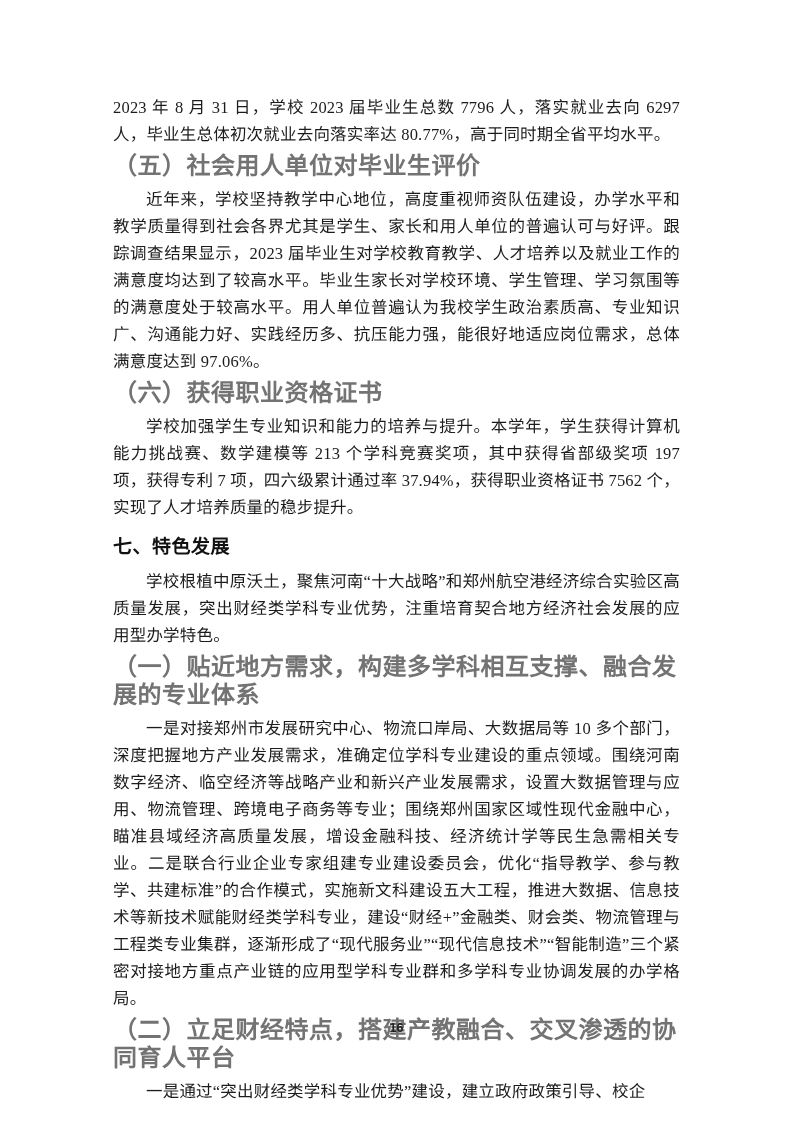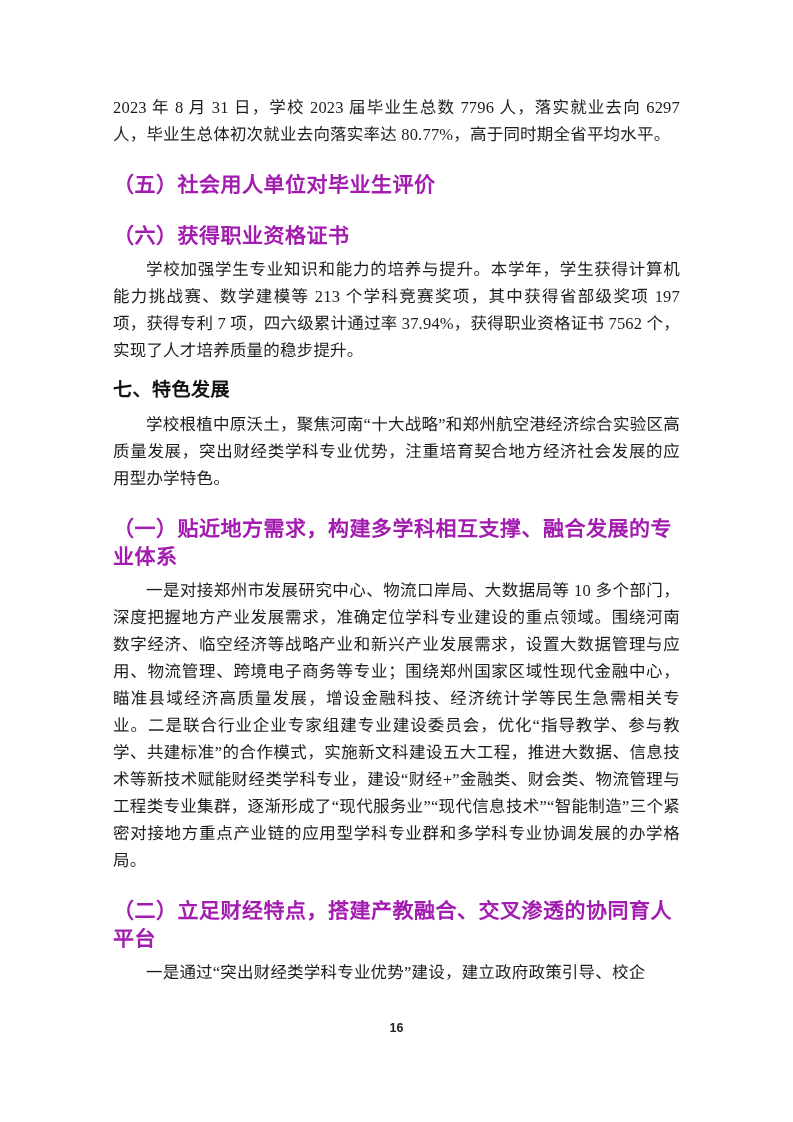--- a/index.html
+++ b/index.html
@@ -37,25 +37,25 @@
     font-family: Liberation Serif, serif;
     font-size: 19px;
     line-height: 30px;
     font-weight: 700;
     margin: 11px 0 6px 0;
     color: #111111;
     letter-spacing: 0.5px;
   }
   h2.sec {
     font-family: "Liberation Sans", "DejaVu Sans", sans-serif;
-    font-size: 21px;
+    font-size: 24px;
     line-height: 28px;
     font-weight: 700;
-    margin: 23px 0 6px 0;
-    color: #a21caf;
+    margin: 4px 0 6px 0;
+    color: #737373;
     letter-spacing: 0.5px;
   }
   .pagenum {
     position: absolute;
     left: 0;
     right: 0;
     top: 1021px;
     text-align: center;
     font-family: "Liberation Sans", "DejaVu Sans", sans-serif;
     font-size: 12.5px;
@@ -66,20 +66,21 @@
 </head>
 <body>
 
 <div class="page">
   <div class="content">
 
     <p class="body">2023 年 8 月 31 日，学校 2023 届毕业生总数 7796 人，落实就业去向 6297 人，毕业生总体初次就业去向落实率达 80.77%，高于同时期全省平均水平。</p>
 
     <h2 class="sec">（五）社会用人单位对毕业生评价</h2>
 
+    <p class="body indent">近年来，学校坚持教学中心地位，高度重视师资队伍建设，办学水平和教学质量得到社会各界尤其是学生、家长和用人单位的普遍认可与好评。跟踪调查结果显示，2023 届毕业生对学校教育教学、人才培养以及就业工作的满意度均达到了较高水平。毕业生家长对学校环境、学生管理、学习氛围等的满意度处于较高水平。用人单位普遍认为我校学生政治素质高、专业知识广、沟通能力好、实践经历多、抗压能力强，能很好地适应岗位需求，总体满意度达到 97.06%。</p>
 
     <h2 class="sec">（六）获得职业资格证书</h2>
 
     <p class="body indent">学校加强学生专业知识和能力的培养与提升。本学年，学生获得计算机能力挑战赛、数学建模等 213 个学科竞赛奖项，其中获得省部级奖项 197 项，获得专利 7 项，四六级累计通过率 37.94%，获得职业资格证书 7562 个，实现了人才培养质量的稳步提升。</p>
 
     <h1 class="sec">七、特色发展</h1>
 
     <p class="body indent">学校根植中原沃土，聚焦河南“十大战略”和郑州航空港经济综合实验区高质量发展，突出财经类学科专业优势，注重培育契合地方经济社会发展的应用型办学特色。</p>
 
     <h2 class="sec">（一）贴近地方需求，构建多学科相互支撑、融合发展的专业体系</h2>

